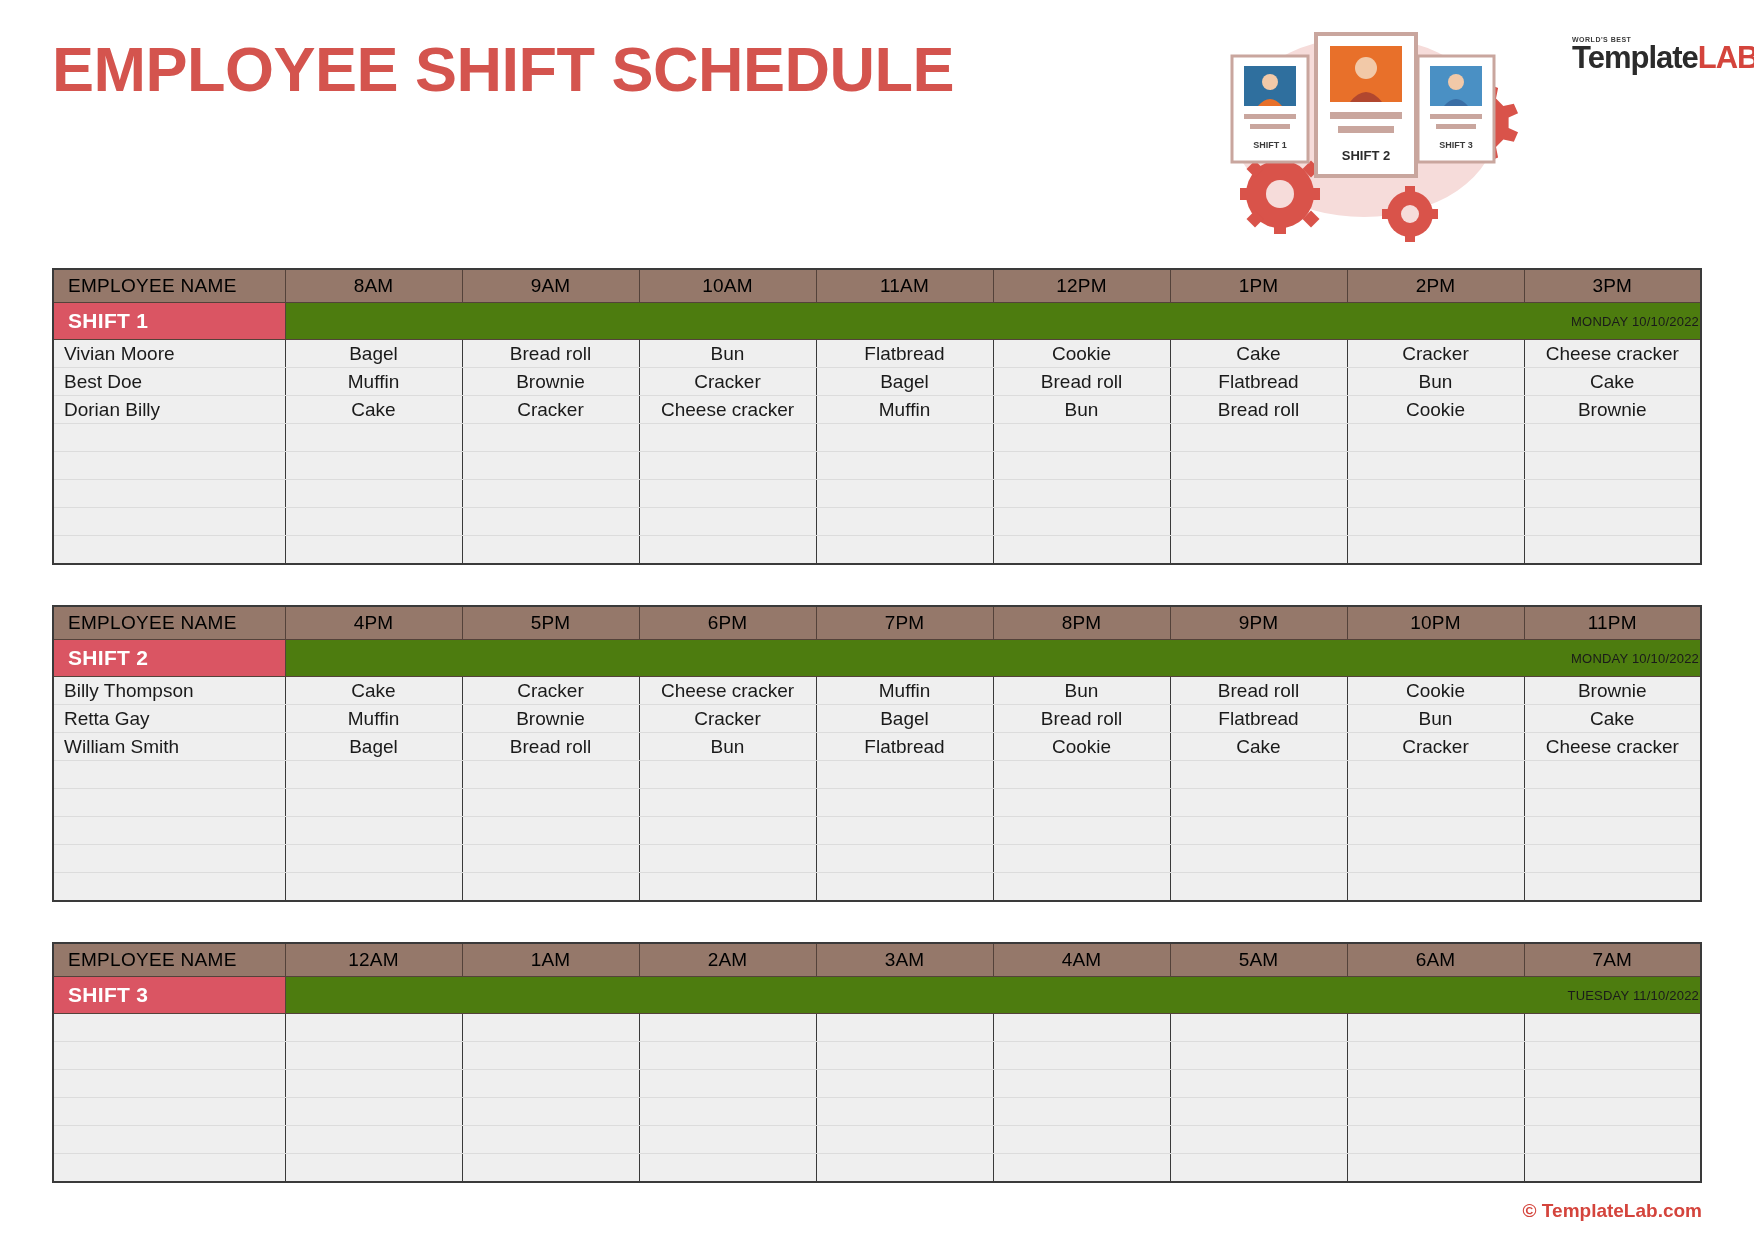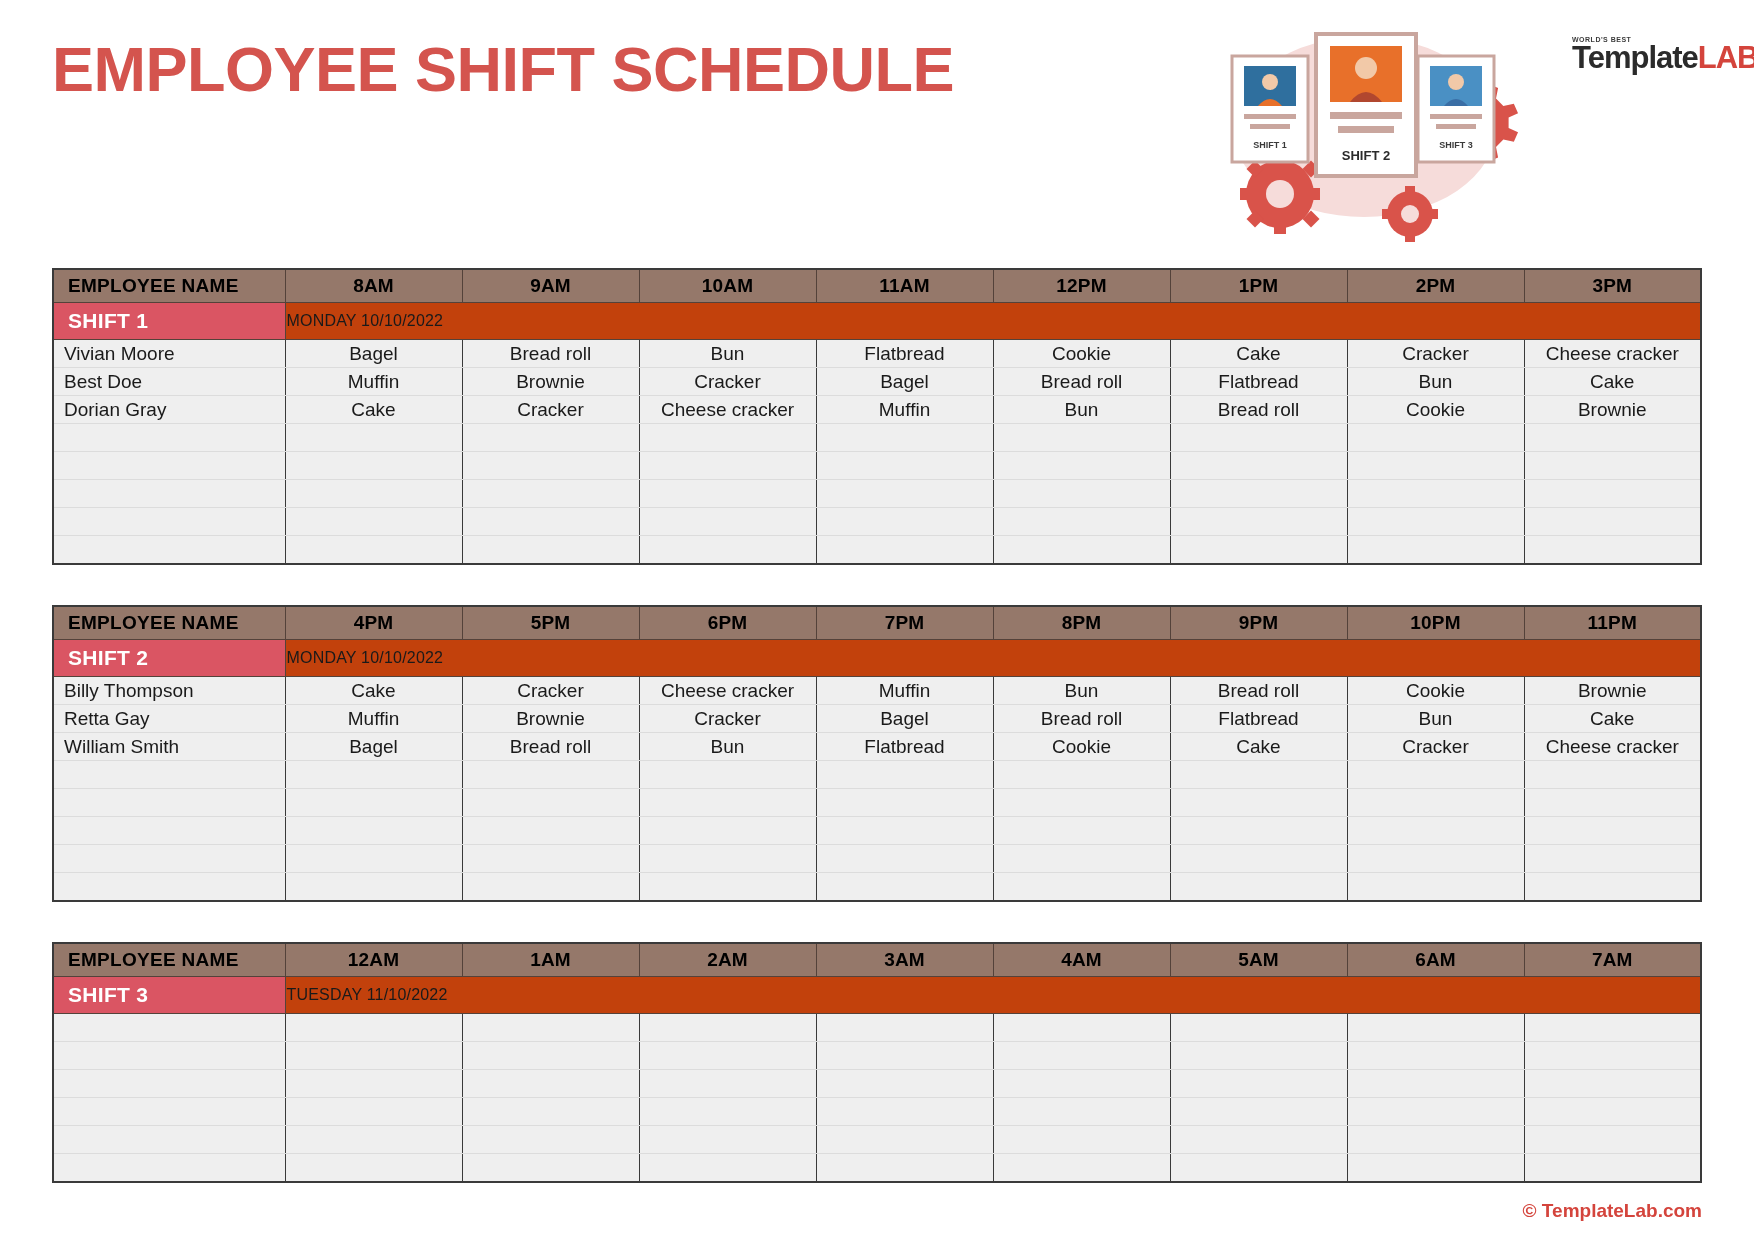--- a/index.html
+++ b/index.html
@@ -103,21 +103,21 @@
   .tbl-wrap { margin-bottom: 40px; }
   .sched-table col.c-name { width: 232px; }
   .sched-table col.c-hr { width: 177px; }
 
   .sched-table th.hdr {
     background: #95786a;
     border: 1px solid #54423a;
     border-left: 1px solid #54423a;
     height: 30px;
     font-size: 19px;
-    font-weight: bold;
+    font-weight: normal;
     color: #000000;
     text-align: center;
     letter-spacing: 0.2px;
   }
   .sched-table th.hdr.name-hdr {
     text-align: left;
     padding-left: 14px;
     letter-spacing: 0.3px;
   }
   .shift-cell {
@@ -125,26 +125,26 @@
     border: 1px solid #54423a;
     height: 34px;
     color: #ffffff;
     font-size: 21px;
     font-weight: bold;
     text-align: left;
     padding-left: 14px;
     letter-spacing: 0.3px;
   }
   .date-cell {
-    background: #c2410c;
+    background: #4d7c0f;
     border: 1px solid #54423a;
     height: 34px;
-    font-size: 16px;
+    font-size: 13px;
     color: #1a1a1a;
-    text-align: left;
+    text-align: right;
     letter-spacing: 0.2px;
   }
   .sched-table td.cell {
     background: #efefef;
     border-left: 1px solid #3a3a3a;
     border-right: 1px solid #3a3a3a;
     border-top: 1px solid #dcdcdc;
     border-bottom: 1px solid #dcdcdc;
     height: 25px;
     font-size: 19px;
@@ -297,21 +297,21 @@
               <td class="cell">Muffin</td>
               <td class="cell">Brownie</td>
               <td class="cell">Cracker</td>
               <td class="cell">Bagel</td>
               <td class="cell">Bread roll</td>
               <td class="cell">Flatbread</td>
               <td class="cell">Bun</td>
               <td class="cell">Cake</td>
             </tr>
             <tr>
-              <td class="cell name">Dorian Gray</td>
+              <td class="cell name">Dorian Billy</td>
               <td class="cell">Cake</td>
               <td class="cell">Cracker</td>
               <td class="cell">Cheese cracker</td>
               <td class="cell">Muffin</td>
               <td class="cell">Bun</td>
               <td class="cell">Bread roll</td>
               <td class="cell">Cookie</td>
               <td class="cell">Brownie</td>
             </tr>
             <tr>

